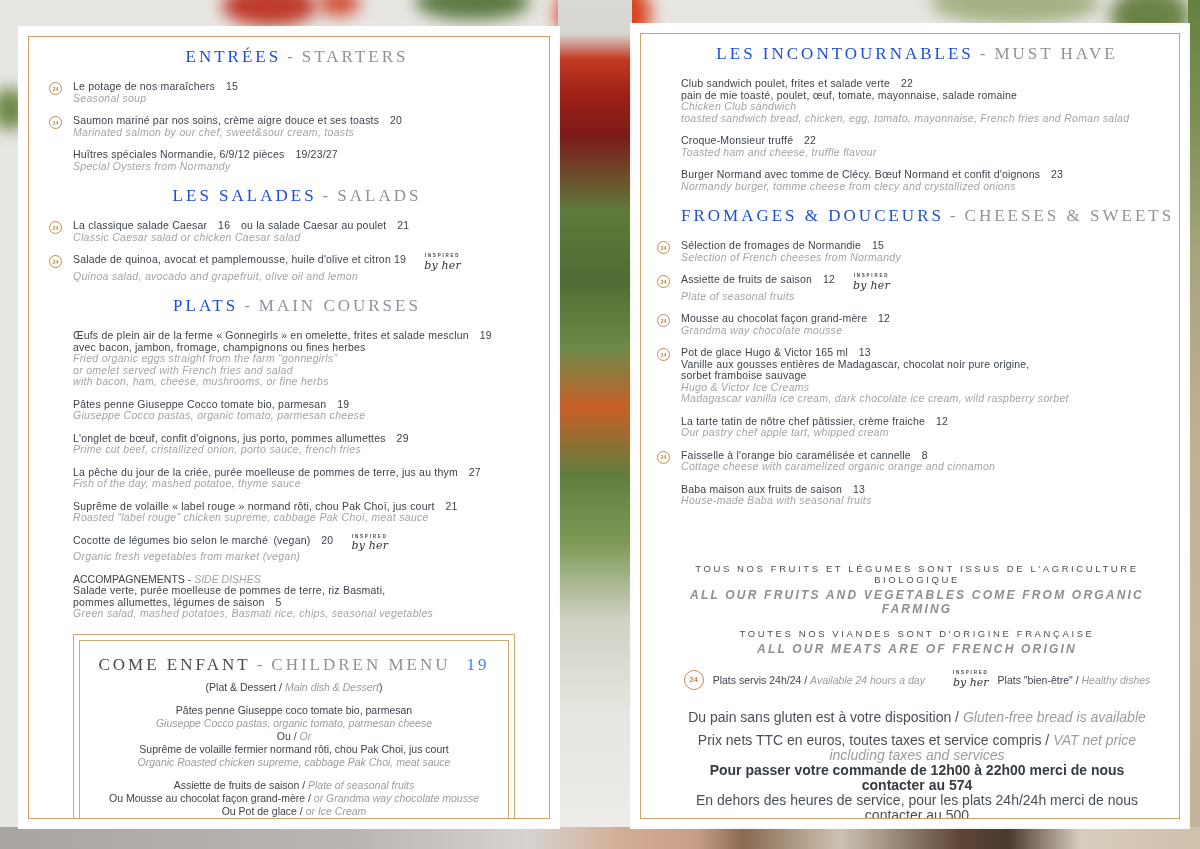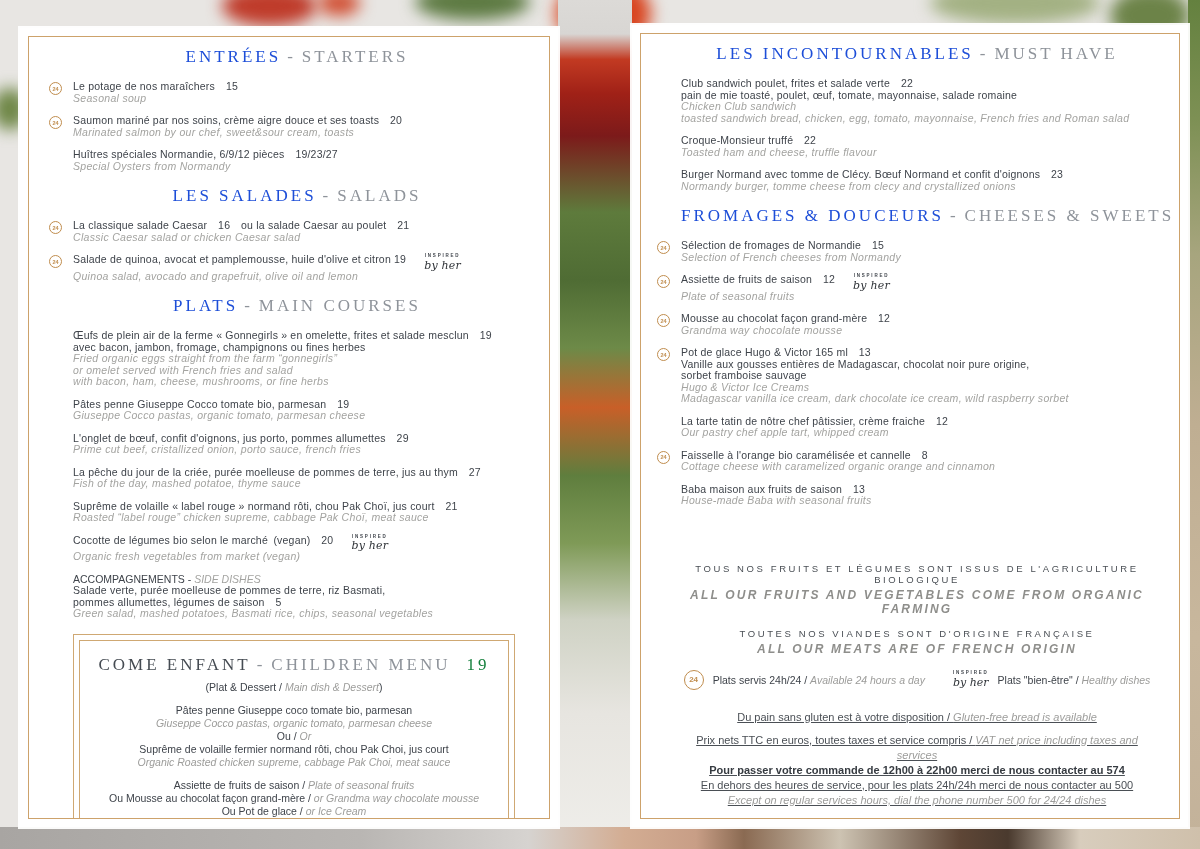--- a/index.html
+++ b/index.html
@@ -69,36 +69,36 @@
   
   .side-dishes{margin-top:6px;}
   .sd-title{font-size:10.5px;line-height:11.5px;color:#3e434a;}
   .sd-title em{color:#a3a3a0;}
   
   .children-box{margin:14px 6px 0 0;border:1px solid #cfa873;padding:5px;}
   .children-inner{border:1px solid #cfa873;text-align:center;padding:14px 8px 16px;}
   .children-title{font-family:"Liberation Serif",serif;font-size:17px;line-height:20px;letter-spacing:3px;white-space:nowrap;}
   .ct-fr{color:#454b52;}
   .ct-en{color:#8e939a;}
-  .ct-price{color:#15803d;margin-left:16px;}
+  .ct-price{color:#3b82f6;margin-left:16px;}
   .children-lines{margin-top:6px;}
   .cline{font-size:10.5px;line-height:13px;color:#3e434a;}
   .cline .seg-i{color:#9c9c9a;}
   .spacer{height:10px;}
   
   .notices{margin-top:56px;text-align:center;}
   .notice{margin-bottom:12px;}
   .n-fr{font-size:9.5px;letter-spacing:2.6px;color:#4a4f55;}
   .n-en{font-style:italic;font-size:12px;letter-spacing:2.2px;color:#8e8e8b;font-weight:bold;margin-top:3px;}
   .legend{display:flex;align-items:center;justify-content:center;margin-top:14px;}
   .leg-text{font-size:10.5px;color:#3e434a;margin-left:9px;}
   .leg-text em{color:#9c9c9a;text-align:center;}
   .legend .inspired-logo{margin-left:28px;}
   .footer{margin-top:20px;text-align:center;}
-  .fline{font-size:11px;line-height:15px;color:#4a4f55;text-decoration:underline;}
+  .fline{font-size:14px;line-height:15px;color:#4a4f55;}
   .fline .seg-i{color:#9c9c9a;}
   .seg-b{font-weight:bold;color:#363b41;}
   .fspacer{height:8px;}
 </style>
 </head>
 <body>
 
 <div class="bg">
   <div class="blob b-red1"></div>
   <div class="blob b-red2"></div>

